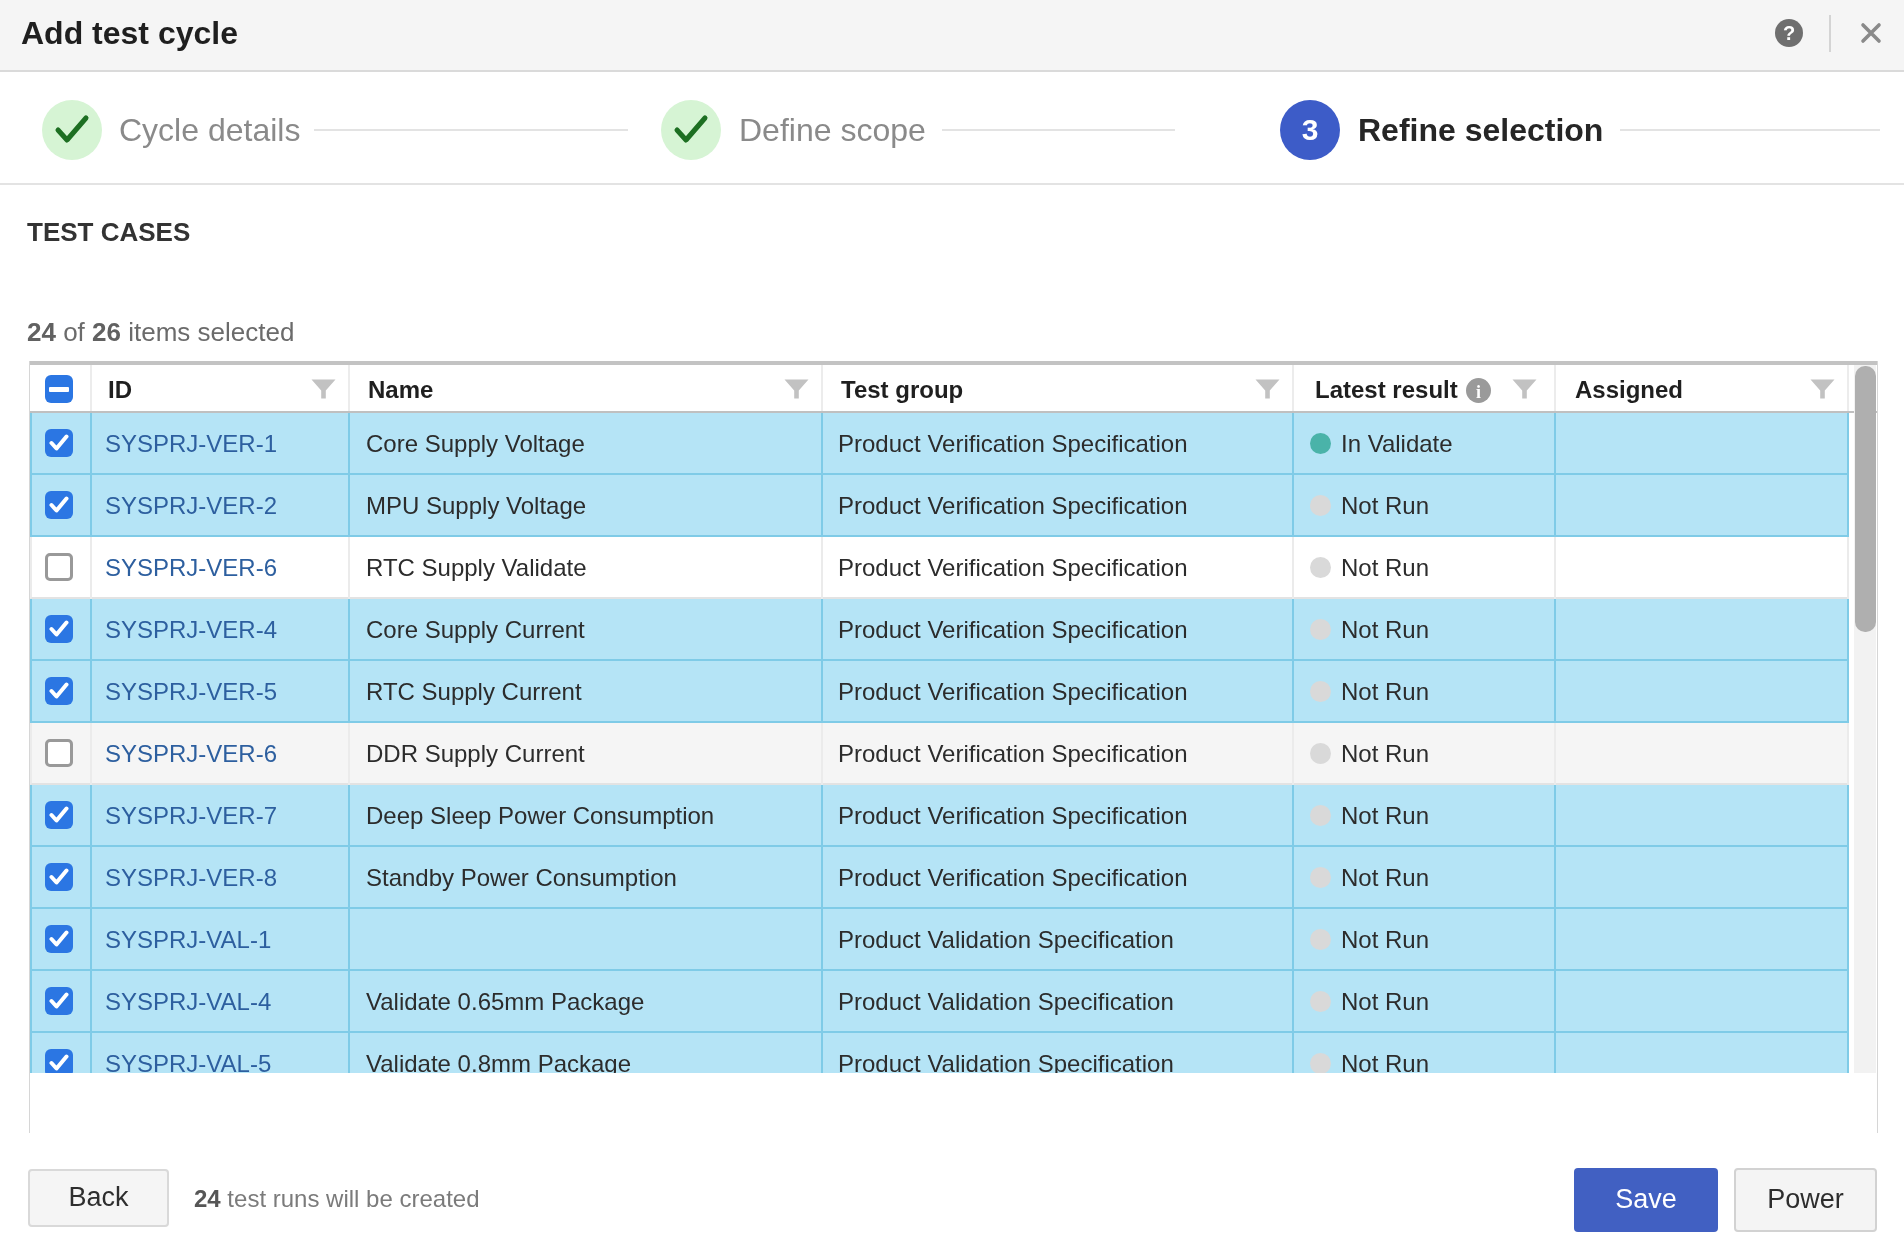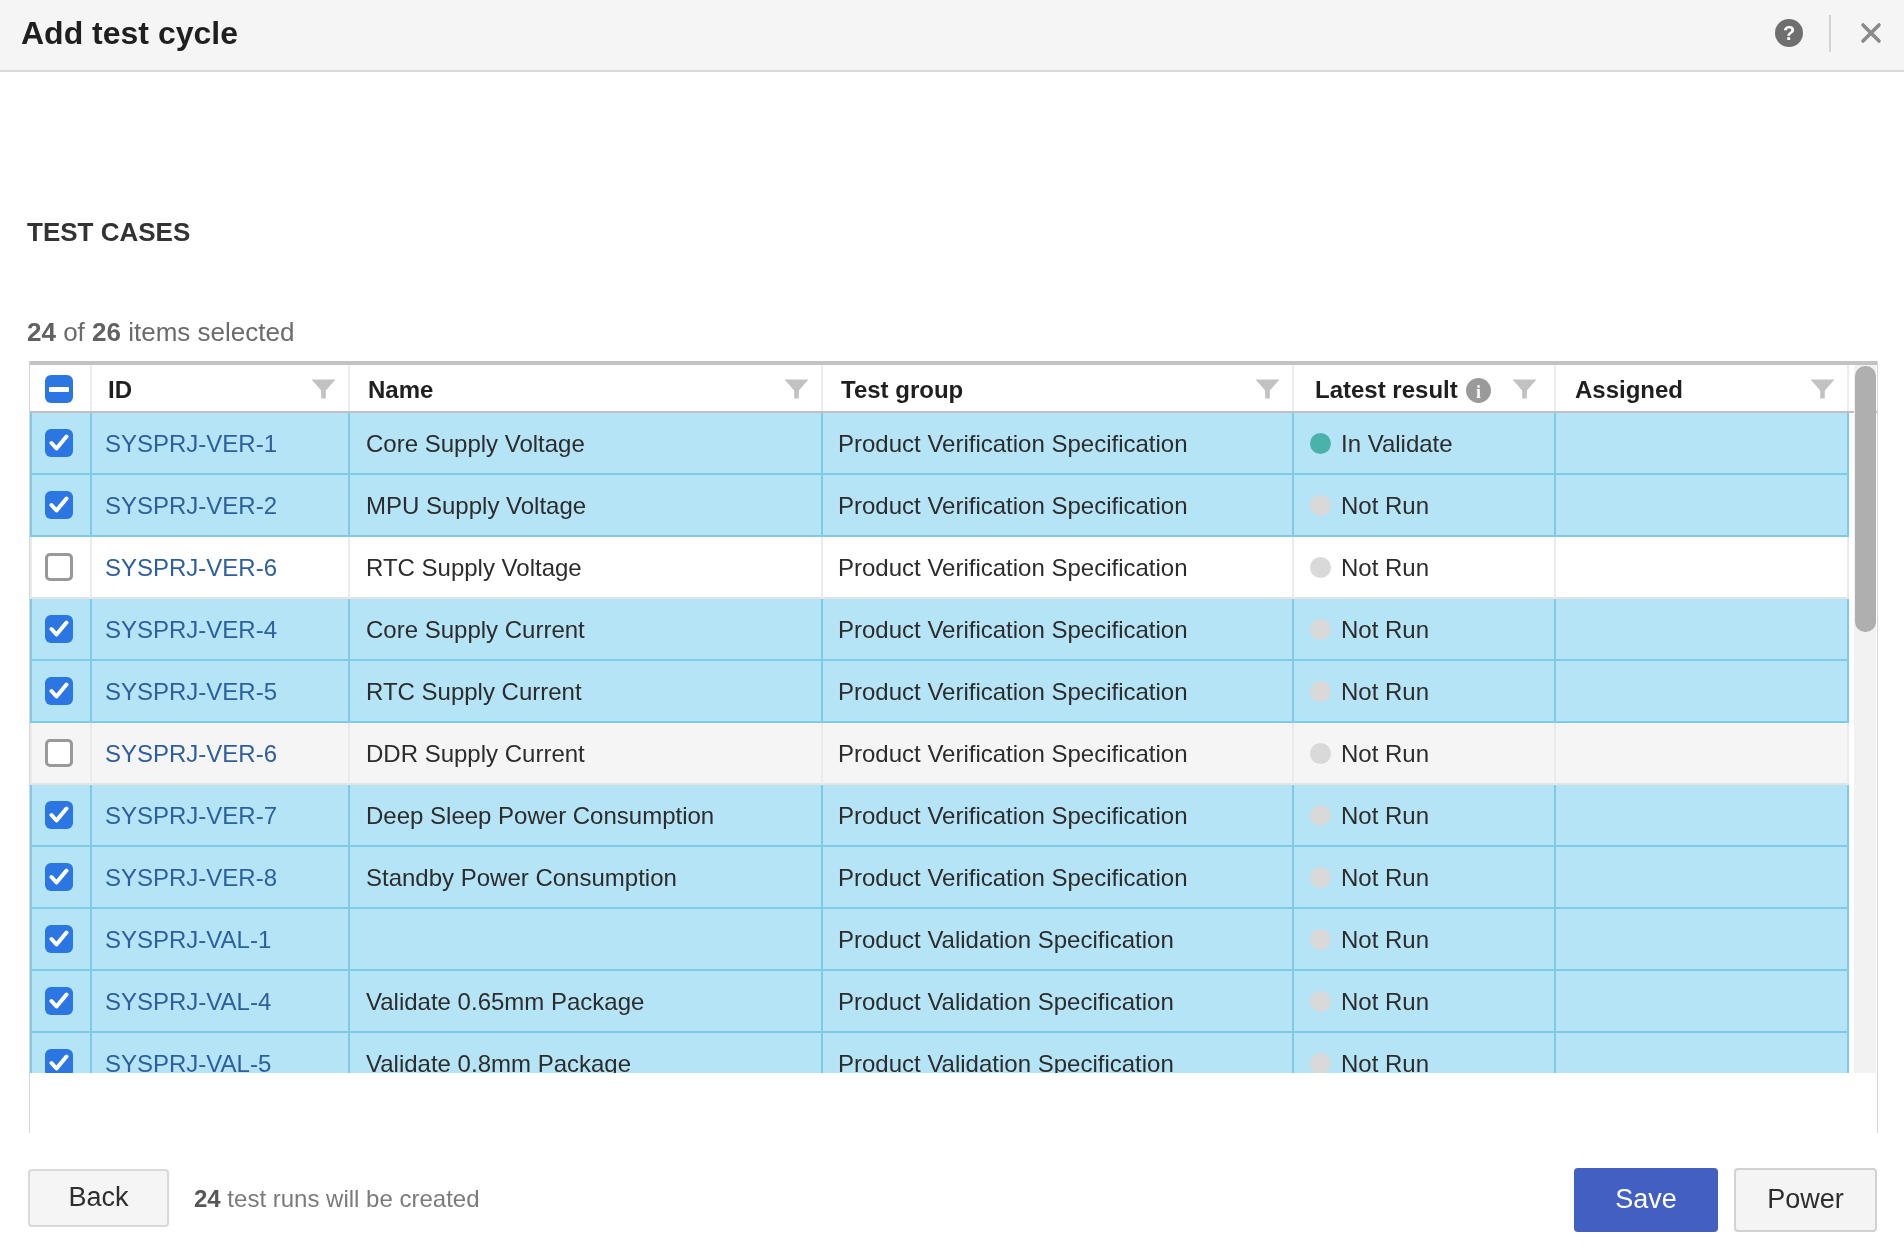--- a/index.html
+++ b/index.html
@@ -66,20 +66,39 @@
 
   <div id="hdr">
     <div id="title">Add test cycle</div>
     <div id="help">?</div>
     <div id="hdiv"></div>
     <svg class="abs" style="left:1860px;top:22px" width="22" height="22" viewBox="0 0 22 22">
       <path d="M3 3 L19 19 M19 3 L3 19" stroke="#8a8a8a" stroke-width="3.6" stroke-linecap="round" fill="none"></path>
     </svg>
   </div>
 
+  <div id="stepper">
+    <div class="scircle sgreen" style="left:42px"></div>
+    <svg class="abs" style="left:54px;top:40px" width="36" height="32" viewBox="0 0 36 32">
+      <path d="M4 16 L13 26 L32 4" stroke="#1d6f22" stroke-width="5" fill="none" stroke-linecap="round" stroke-linejoin="round"></path>
+    </svg>
+    <div class="slabel" style="left:119px">Cycle details</div>
+    <div class="sline" style="left:314px;width:314px"></div>
+
+    <div class="scircle sgreen" style="left:661px"></div>
+    <svg class="abs" style="left:673px;top:40px" width="36" height="32" viewBox="0 0 36 32">
+      <path d="M4 16 L13 26 L32 4" stroke="#1d6f22" stroke-width="5" fill="none" stroke-linecap="round" stroke-linejoin="round"></path>
+    </svg>
+    <div class="slabel" style="left:739px">Define scope</div>
+    <div class="sline" style="left:942px;width:233px"></div>
+
+    <div class="scircle sblue" style="left:1280px">3</div>
+    <div class="slabel active" style="left:1358px">Refine selection</div>
+    <div class="sline" style="left:1620px;width:260px"></div>
+  </div>
 
   <div id="tc-head">TEST CASES</div>
   <div id="tc-count"><b>24</b> of <b>26</b> items selected</div>
 
   <div id="tbl">
     <div id="tbl-topstrip"></div>
     <div id="thead">
       <div class="hcell" style="left:0px;width:62px"></div>
       <div class="hcell" style="left:62px;width:258px"></div>
       <div class="hcell" style="left:320px;width:473px"></div>
@@ -153,21 +172,21 @@
     <div class="row" style="top:124px">
       <div style="position:absolute;left:0;top:0;width:1819px;height:62px;background:#fff;border-left:2px solid #ebebeb;border-bottom:2px solid #e3e3e3"></div>
       <div style="position:absolute;left:60px;top:0;width:2px;height:62px;background:#ebebeb"></div>
       <div style="position:absolute;left:318px;top:0;width:2px;height:62px;background:#ebebeb"></div>
       <div style="position:absolute;left:791px;top:0;width:2px;height:62px;background:#ebebeb"></div>
       <div style="position:absolute;left:1262px;top:0;width:2px;height:62px;background:#ebebeb"></div>
       <div style="position:absolute;left:1524px;top:0;width:2px;height:62px;background:#ebebeb"></div>
       <div style="position:absolute;left:1817px;top:0;width:2px;height:62px;background:#ebebeb"></div>
       <div style="position:absolute;left:15px;top:16px;width:28px;height:28px;border-radius:5px;background:#fff;border:3px solid #999"></div>
       <div class="idlink">SYSPRJ-VER-6</div>
-      <div class="nametxt" style="left:336px">RTC Supply Voltage</div>
+      <div class="nametxt" style="left:336px">RTC Supply Validate</div>
       <div class="nametxt" style="left:808px">Product Verification Specification</div>
       <div class="dot" style="left:1280px;background:#d9d9d9"></div>
       <div class="statxt" style="left:1311px">Not Run</div>
     </div>
     <div class="row" style="top:186px">
       <div style="position:absolute;left:0;top:0;width:1819px;height:62px;background:#b5e4f6;border-left:2px solid #7fcbe7;border-bottom:2px solid #7fcbe7"></div>
       <div style="position:absolute;left:60px;top:0;width:2px;height:62px;background:#7fcbe7"></div>
       <div style="position:absolute;left:318px;top:0;width:2px;height:62px;background:#7fcbe7"></div>
       <div style="position:absolute;left:791px;top:0;width:2px;height:62px;background:#7fcbe7"></div>
       <div style="position:absolute;left:1262px;top:0;width:2px;height:62px;background:#7fcbe7"></div>

